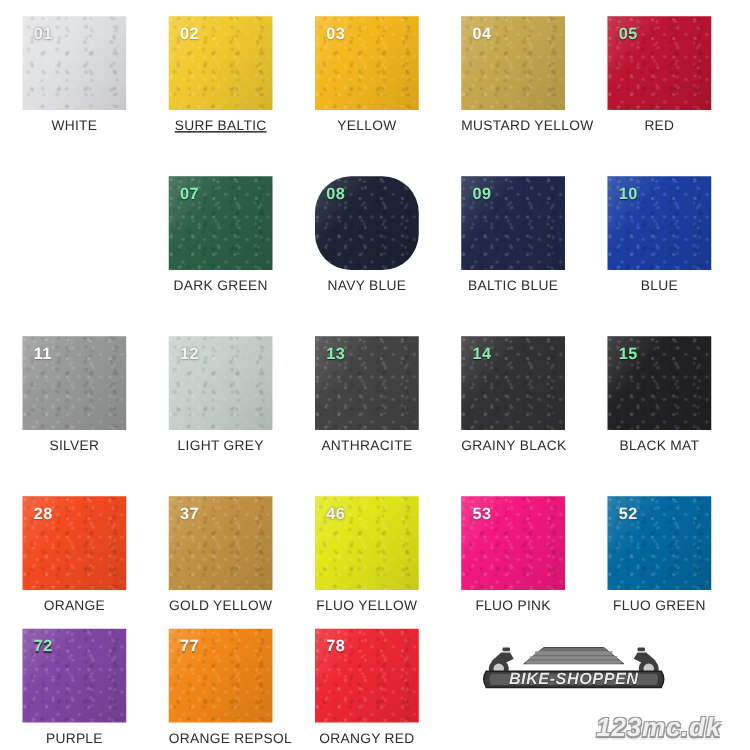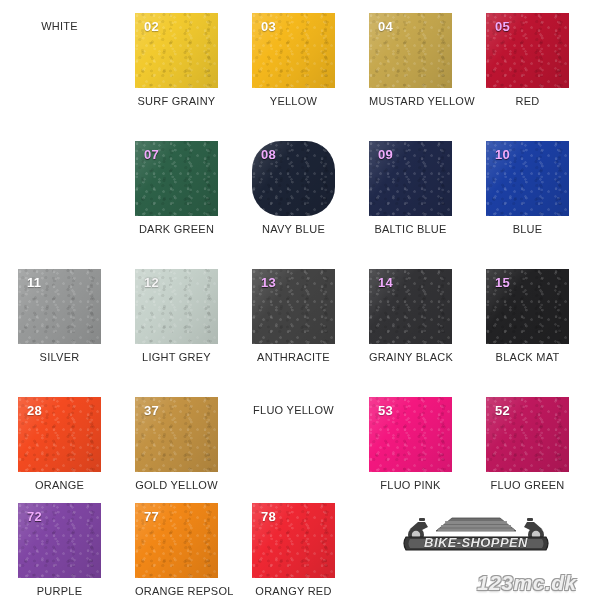--- a/index.html
+++ b/index.html
@@ -82,42 +82,42 @@
     top: 7px;
     font-size: 13px;
     font-weight: bold;
     letter-spacing: .3px;
     line-height: 1;
     z-index: 3;
     color: #ffffff;
     text-shadow: 0 1px 1px rgba(0,0,0,.30);
   }
   .swatch-code.dark-code {
-    color: #f0abfc;
+    color: #86efac;
     text-shadow: 0 1px 1px rgba(0,0,0,.65);
   }
   .swatch-code.pale-code {
     color: #f4f4f4;
     text-shadow: 0 0 2px rgba(120,120,120,.85), 0 1px 1px rgba(0,0,0,.18);
   }
 
   .swatch-label {
     margin-top: 7px;
     text-align: center;
     font-size: 11px;
     letter-spacing: .25px;
     color: #2c2c2c;
     white-space: nowrap;
     line-height: 12px;
   }
 
   
   #brand-logo {
     position: absolute;
-    left: 400px;
+    left: 383px;
     top: 509px;
     width: 152px;
     height: 50px;
   }
   #brand-wordmark {
     position: absolute;
     left: 0;
     top: 0;
   }
 
@@ -140,29 +140,34 @@
     white-space: nowrap;
   }
 </style>
 </head>
 <body>
 
 <div id="chart-root">
 
   <div class="swatch-grid">
       <div class="swatch-cell" style="left: 18px; top: 13px;">
+        <div class="swatch-chip" style="background: rgb(226, 227, 229);">
+          <div class="grain"></div>
+          <div class="sheen"></div>
+          <div class="swatch-code pale-code">01</div>
+        </div>
         <div class="swatch-label">WHITE</div>
       </div>
-      <div class="swatch-cell" style="left: 135px; top: 13px;">
+      <div class="swatch-cell" style="left: 135px; top: 13px; text-decoration: underline;">
         <div class="swatch-chip" style="background: rgb(242, 202, 46);">
           <div class="grain"></div>
           <div class="sheen"></div>
           <div class="swatch-code light-code">02</div>
         </div>
-        <div class="swatch-label">SURF GRAINY</div>
+        <div class="swatch-label">SURF BALTIC</div>
       </div>
       <div class="swatch-cell" style="left: 252px; top: 13px;">
         <div class="swatch-chip" style="background: rgb(245, 184, 28);">
           <div class="grain"></div>
           <div class="sheen"></div>
           <div class="swatch-code light-code">03</div>
         </div>
         <div class="swatch-label">YELLOW</div>
       </div>
       <div class="swatch-cell" style="left: 369px; top: 13px;">
@@ -263,32 +268,37 @@
       </div>
       <div class="swatch-cell" style="left: 135px; top: 397px;">
         <div class="swatch-chip" style="background: rgb(194, 146, 67);">
           <div class="grain"></div>
           <div class="sheen"></div>
           <div class="swatch-code light-code">37</div>
         </div>
         <div class="swatch-label">GOLD YELLOW</div>
       </div>
       <div class="swatch-cell" style="left: 252px; top: 397px;">
+        <div class="swatch-chip" style="background: rgb(226, 230, 23);">
+          <div class="grain"></div>
+          <div class="sheen"></div>
+          <div class="swatch-code pale-code">46</div>
+        </div>
         <div class="swatch-label">FLUO YELLOW</div>
       </div>
       <div class="swatch-cell" style="left: 369px; top: 397px;">
         <div class="swatch-chip" style="background: rgb(244, 23, 127);">
           <div class="grain"></div>
           <div class="sheen"></div>
           <div class="swatch-code light-code">53</div>
         </div>
         <div class="swatch-label">FLUO PINK</div>
       </div>
       <div class="swatch-cell" style="left: 486px; top: 397px;">
-        <div class="swatch-chip" style="background: #be185d;">
+        <div class="swatch-chip" style="background: #0369a1;">
           <div class="grain"></div>
           <div class="sheen"></div>
           <div class="swatch-code light-code">52</div>
         </div>
         <div class="swatch-label">FLUO GREEN</div>
       </div>
       <div class="swatch-cell" style="left: 18px; top: 503px;">
         <div class="swatch-chip" style="background: rgb(128, 70, 164);">
           <div class="grain"></div>
           <div class="sheen"></div>

